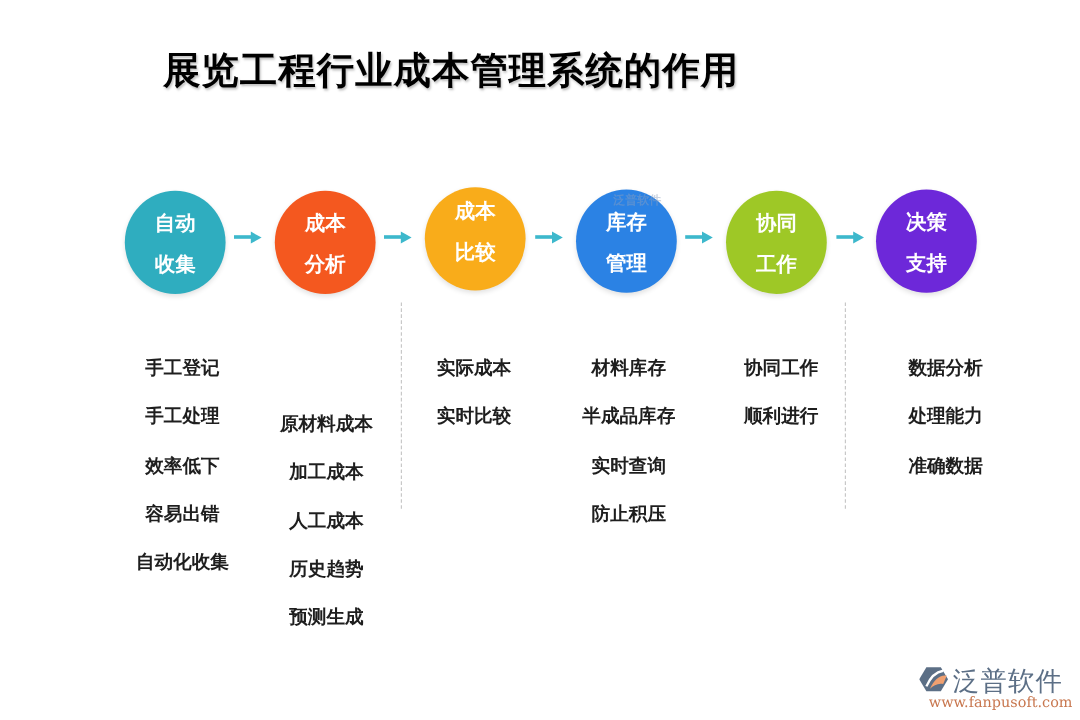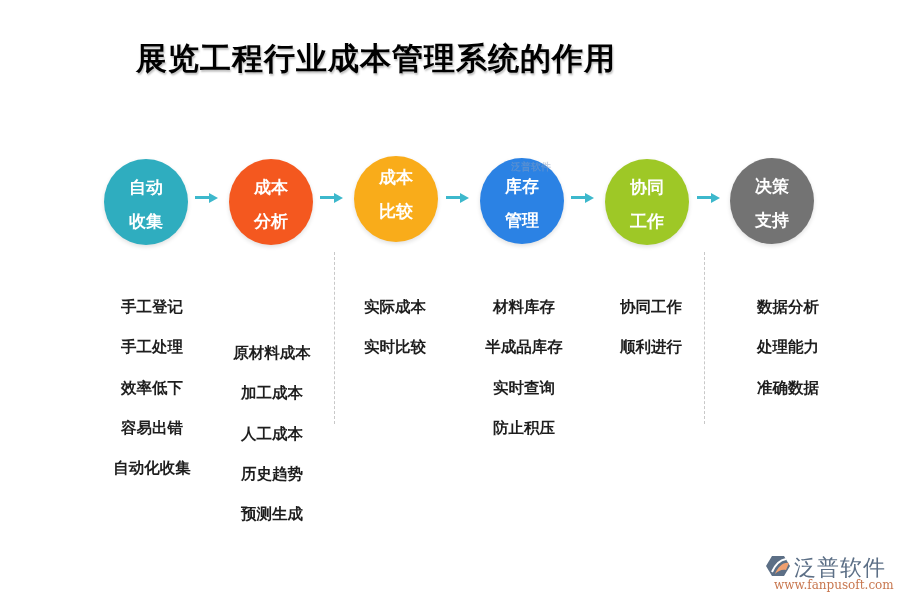--- a/index.html
+++ b/index.html
@@ -109,21 +109,21 @@
 
 <div class="circle" style="left:605px;top:159px;background:#9ec826;">
   <div class="l1">协同</div>
   <div class="l2">工作</div>
 </div>
 <div class="arrow" style="left:697px;top:193px;">
     <div class="shaft"></div>
     <div class="head"></div>
   </div>
 
-<div class="circle" style="left:730px;top:158px;background:#737373;">
+<div class="circle" style="left:730px;top:158px;background:#6d28d9;">
   <div class="l1">决策</div>
   <div class="l2">支持</div>
 </div>
 
 <div class="divider" style="left:334px;"></div>
 <div class="divider" style="left:704px;"></div>
 
 <div class="col" style="left:77px;">
   <div class="item">手工登记</div>
   <div class="item">手工处理</div>

